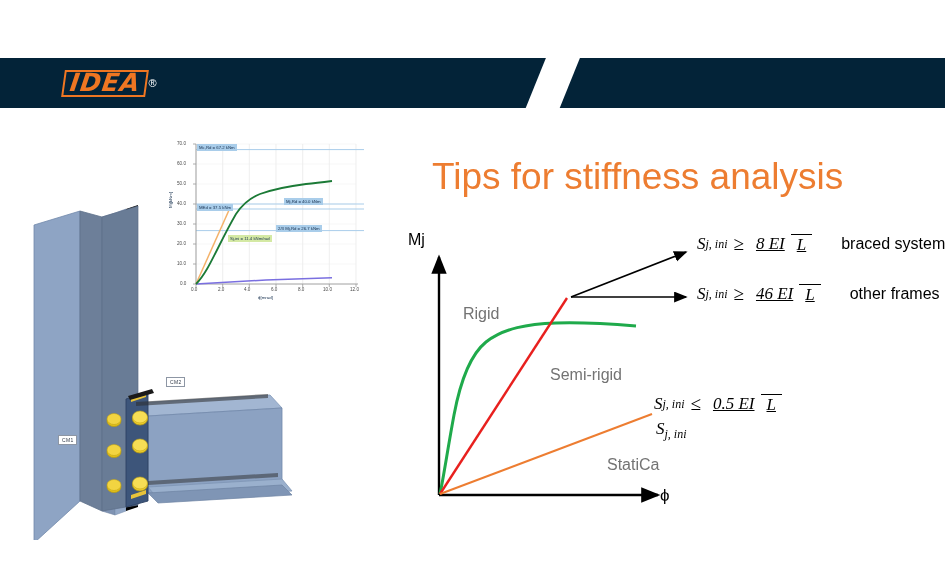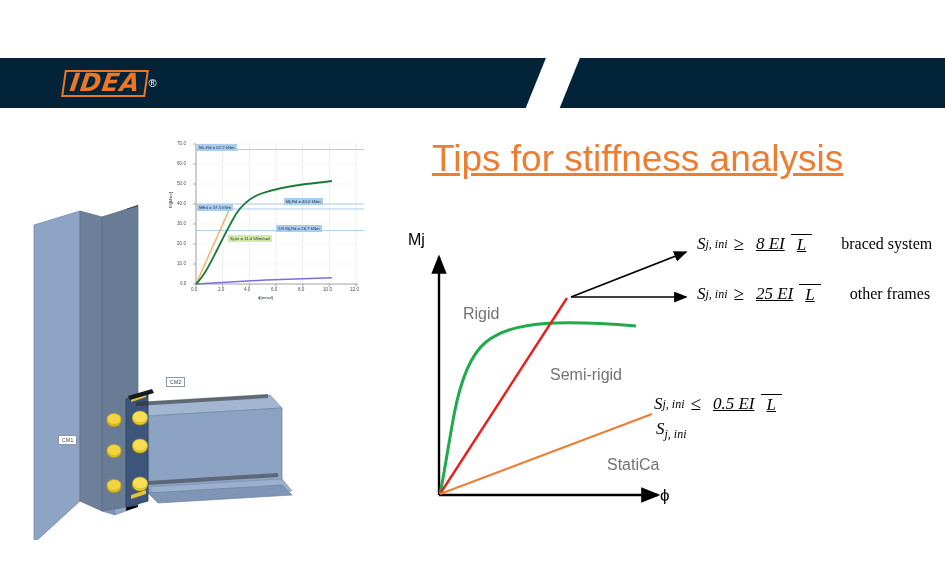--- a/index.html
+++ b/index.html
@@ -66,26 +66,25 @@
     color: #ffffff;
     font-size: 11px;
     vertical-align: super;
     margin-left: 1px;
   }
 
   
   #page-title {
     position: absolute;
     left: 432px;
-    top: 138px;
+    top: 156px;
     font-size: 37px;
     color: #ed7d31;
     white-space: nowrap;
     font-family: "Liberation Sans", sans-serif;
-    text-decoration: underline;
   }
 
   
   #model-3d {
     position: absolute;
     left: 20px;
     top: 195px;
     width: 310px;
     height: 345px;
   }
@@ -207,21 +206,21 @@
     font-style: italic;
     border-top: 1.4px solid #000;
     padding: 1px 6px 0 6px;
     width: 100%;
     box-sizing: border-box;
   }
   .f-note {
     font-size: 16px;
     font-style: normal;
     margin-left: 29px;
-    font-family: Liberation Serif, serif;
+    font-family: Liberation Sans, sans-serif;
   }
   .sj-inline {
     position: absolute;
     font-family: "Liberation Serif", serif;
     white-space: nowrap;
   }
 </style>
 </head>
 <body>
 
@@ -428,21 +427,21 @@
     <span class="frac-den">L</span>
   </span>
   <span class="f-note">braced system</span>
 </div>
 
 <div class="formula" style="left:697px; top:283px;">
   <span class="f-sym">S</span>
     <span class="f-sub">j, ini</span>
   <span class="f-rel">≥</span>
   <span class="frac">
-    <span class="frac-num">25 EI</span>
+    <span class="frac-num">46 EI</span>
     <span class="frac-den">L</span>
   </span>
   <span class="f-note">other frames</span>
 </div>
 
 <div class="formula" style="left:654px; top:393px;">
   <span class="f-sym">S</span>
     <span class="f-sub">j, ini</span>
   <span class="f-rel">≤</span>
   <span class="frac">

